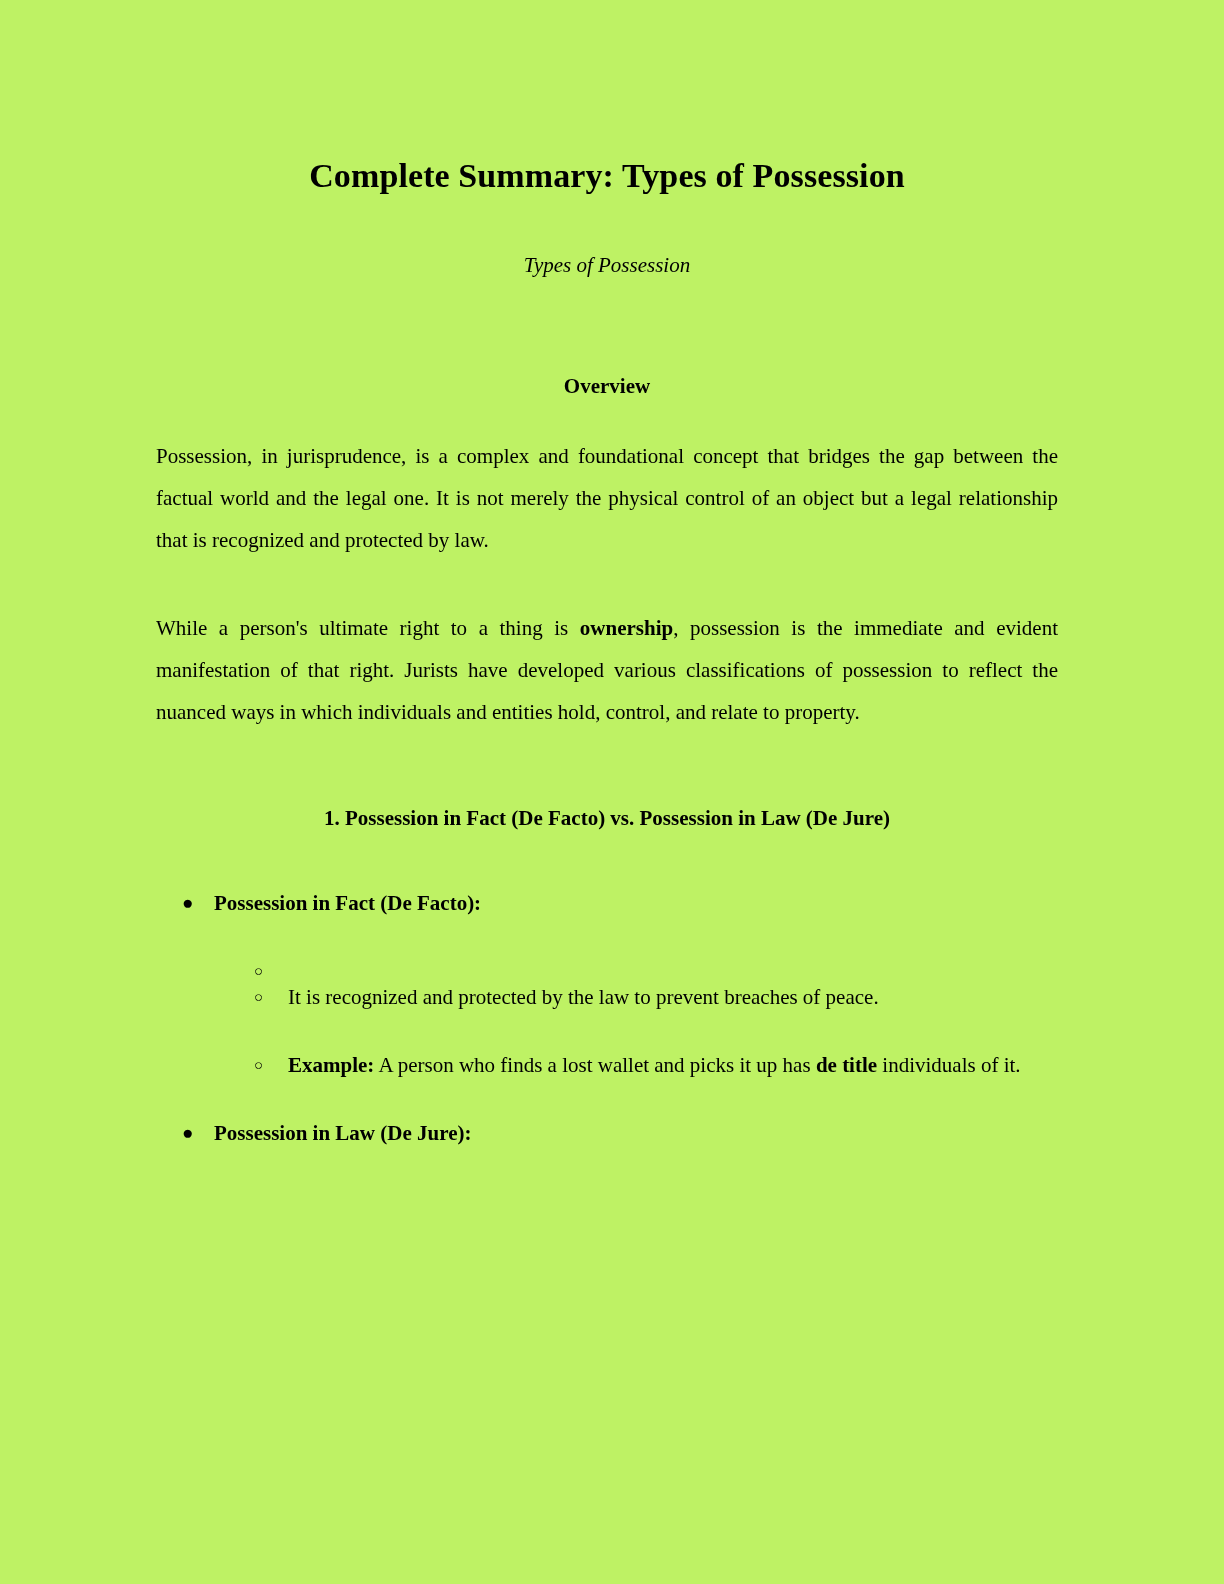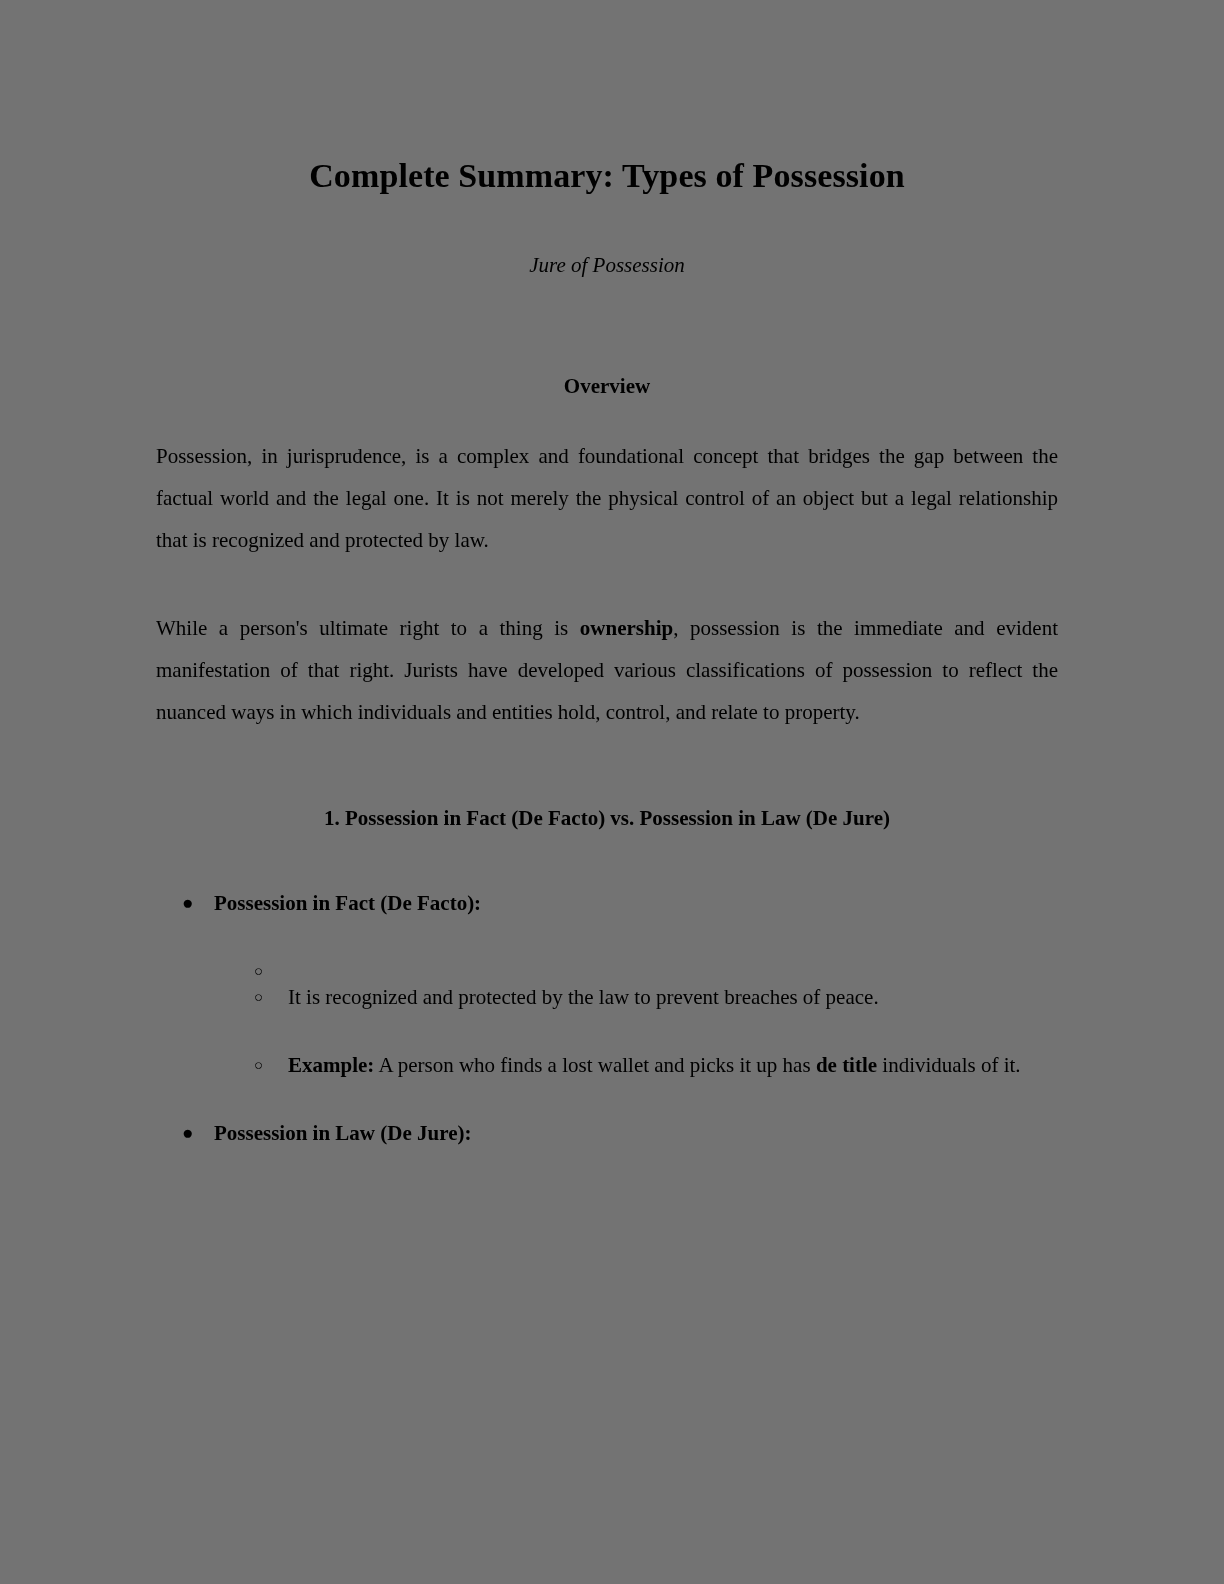--- a/index.html
+++ b/index.html
@@ -4,21 +4,21 @@
 <style>
   html, body {
     margin: 0;
     padding: 0;
     background: #ffffff;
   }
   .page {
     position: relative;
     width: 1224px;
     height: 1584px;
-    background: #737373;
+    background: #bef264;
     margin: 0 auto;
     overflow: hidden;
     font-family: "Liberation Serif", "DejaVu Serif", serif;
     color: #000000;
   }
   .content {
     position: absolute;
     left: 144px;
     top: 0;
     width: 926px;
@@ -119,21 +119,21 @@
   b, strong { font-weight: bold; }
 </style>
 </head>
 <body>
 
 <div class="page">
   <div class="content">
 
     <h1 class="doc-title">Complete Summary: Types of Possession</h1>
 
-    <p class="doc-subtitle">Jure of Possession</p>
+    <p class="doc-subtitle">Types of Possession</p>
 
     <div class="gap-overview"></div>
 
     <p class="section-heading">Overview</p>
 
     <div class="gap-after-heading"></div>
 
     <p class="body-para">Possession, in jurisprudence, is a complex and foundational concept that bridges the gap between the factual world and the legal one. It is not merely the physical control of an object but a legal relationship that is recognized and protected by law.</p>
 
     <div class="gap-para"></div>

